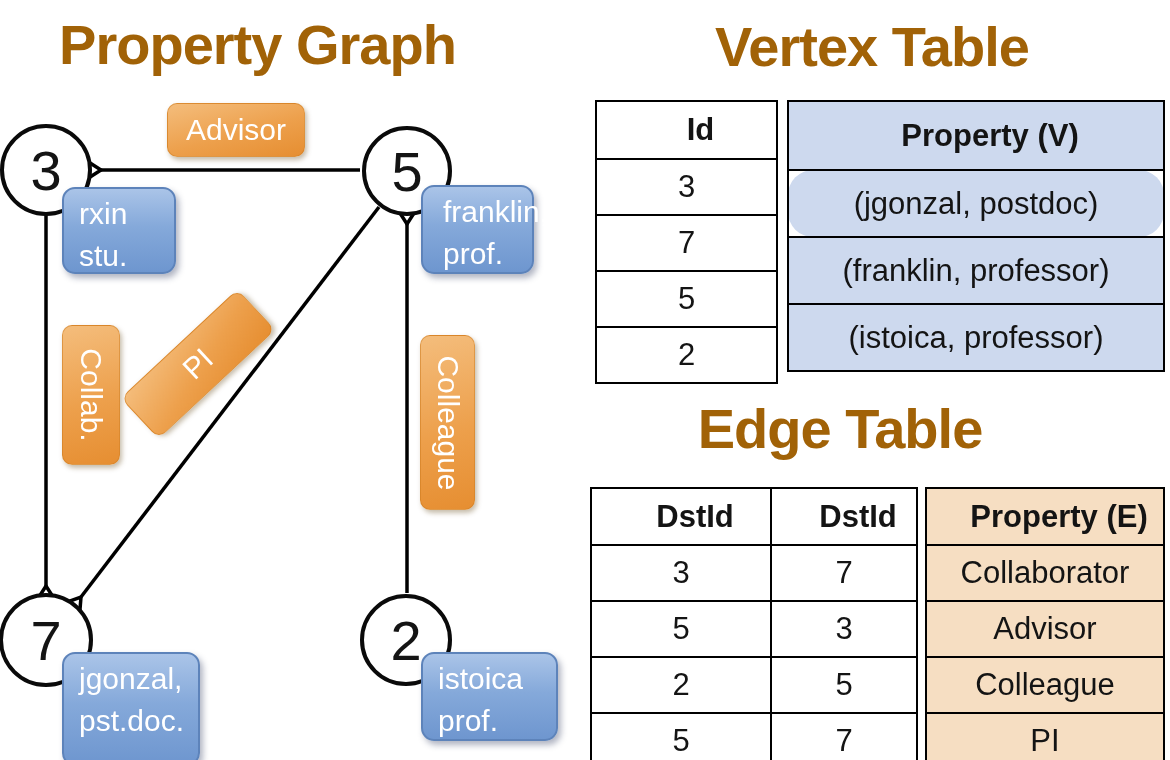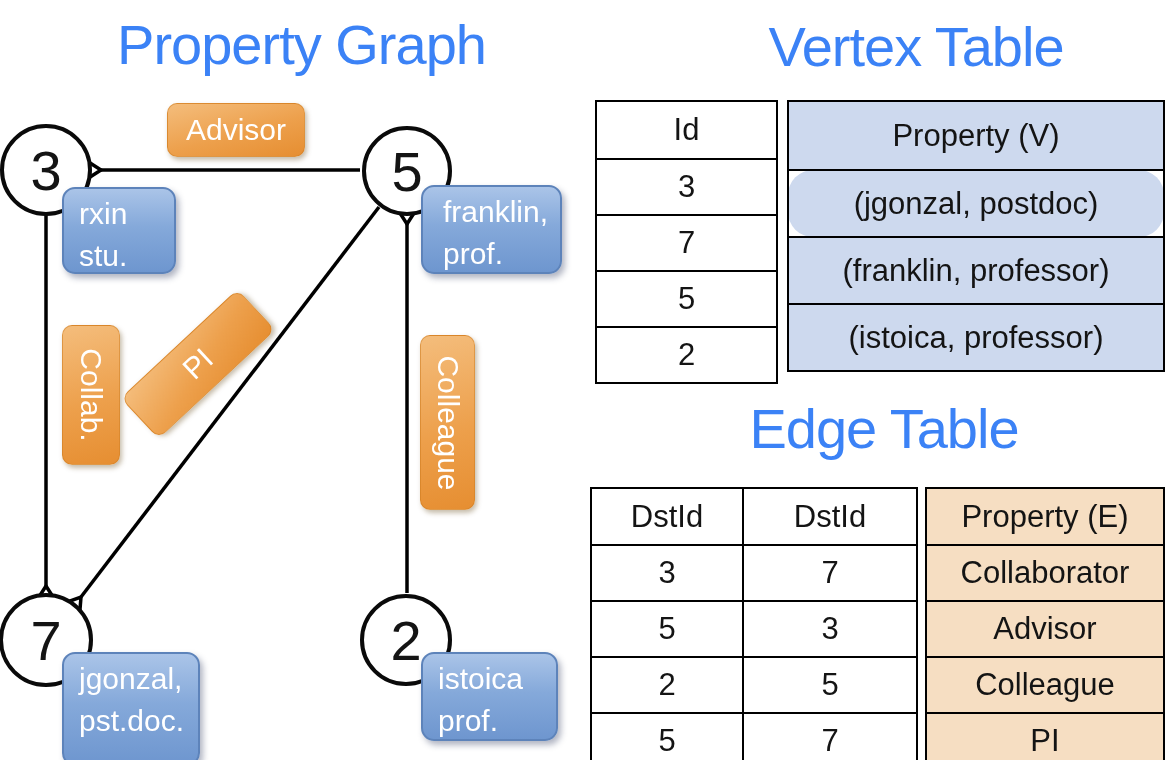--- a/index.html
+++ b/index.html
@@ -4,23 +4,22 @@
 <style>
   html,body { margin:0; padding:0; background:#fff; }
   .canvas {
     position:relative; width:1170px; height:760px;
     background:#fff; overflow:hidden;
     font-family:"Liberation Sans", sans-serif;
     color:#111;
   }
   .big-title {
     position:absolute; text-align:center;
-    font-size:56px; font-weight:400; letter-spacing:-1px; color:#3b82f6;
+    font-size:56px; font-weight:700; letter-spacing:-1px; color:#a16207;
     white-space:nowrap;
-    padding-left:44px;
   }
   
   .edges-svg { position:absolute; left:0; top:0; }
   .node {
     position:absolute; border-radius:50%;
     background:#fff; border:4px solid #0a0a0a;
     display:flex; align-items:center; justify-content:center;
     box-sizing:border-box;
   }
   .node span { font-size:56px; color:#141414; }
@@ -48,21 +47,21 @@
   .bbox div { white-space:nowrap; }
   
   .tbl {
     position:absolute; border-collapse:collapse; table-layout:fixed;
     background:#fff;
   }
   .tbl td {
     border:2px solid #000; text-align:center; vertical-align:middle;
     font-size:31px; padding:0; overflow:hidden; white-space:nowrap; color:#141414;
   }
-  .tbl td.hdr { font-weight:normal; }
+  .tbl td.hdr { font-weight:bold;padding-left:28px; }
   .fill-blue td  { background:#cdd9ee; }
   .fill-peach td { background:#f6dec2; }
 </style>
 </head>
 <body>
 
 <div class="canvas">
 
   <div class="big-title" style="left:0; top:12px; width:515px;">Property Graph</div>
 
@@ -101,21 +100,21 @@
     <span>PI</span>
   </div>
   <div class="obox" style="left:420px; top:335px; width:55px; height:175px;">
     <span class="rot90" style="transform:translate(-50%,-50%) rotate(90deg);">Colleague</span>
   </div>
 
   <div class="bbox" style="left:62px; top:187px; width:114px; height:87px;">
     <div>rxin</div>
     <div>stu.</div>
   </div>
-  <div class="bbox" style="left:421px; top:185px; width:141px; height:89px;padding-left:20px;">
+  <div class="bbox" style="left:421px; top:185px; width:113px; height:89px;padding-left:20px;">
     <div>franklin,</div>
     <div>prof.</div>
   </div>
   <div class="bbox" style="left:62px; top:652px; width:138px; height:114px;">
     <div>jgonzal,</div>
     <div>pst.doc.</div>
   </div>
   <div class="bbox" style="left:421px; top:652px; width:137px; height:89px;">
     <div>istoica</div>
     <div>prof.</div>

